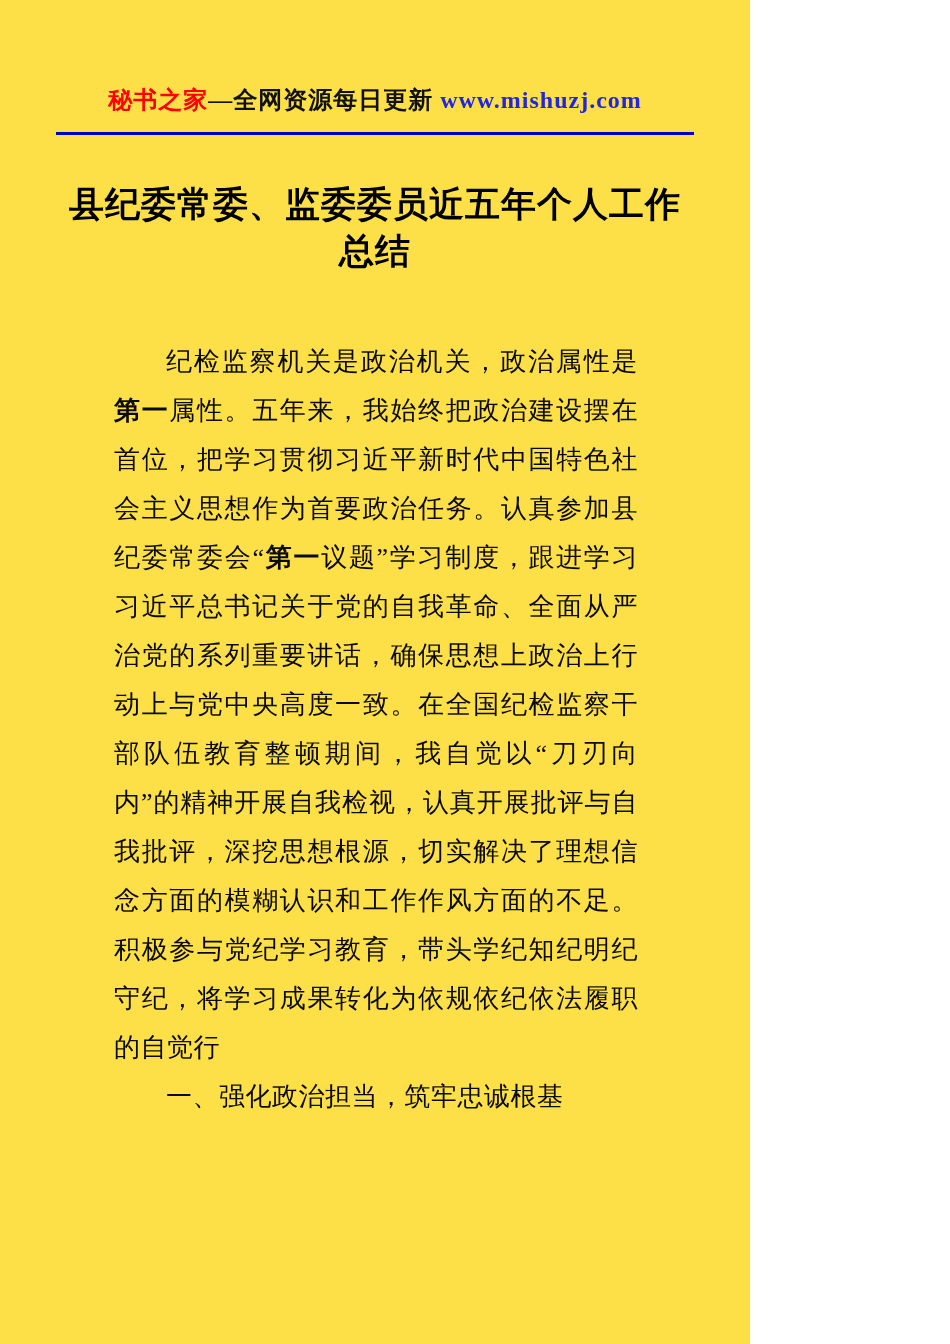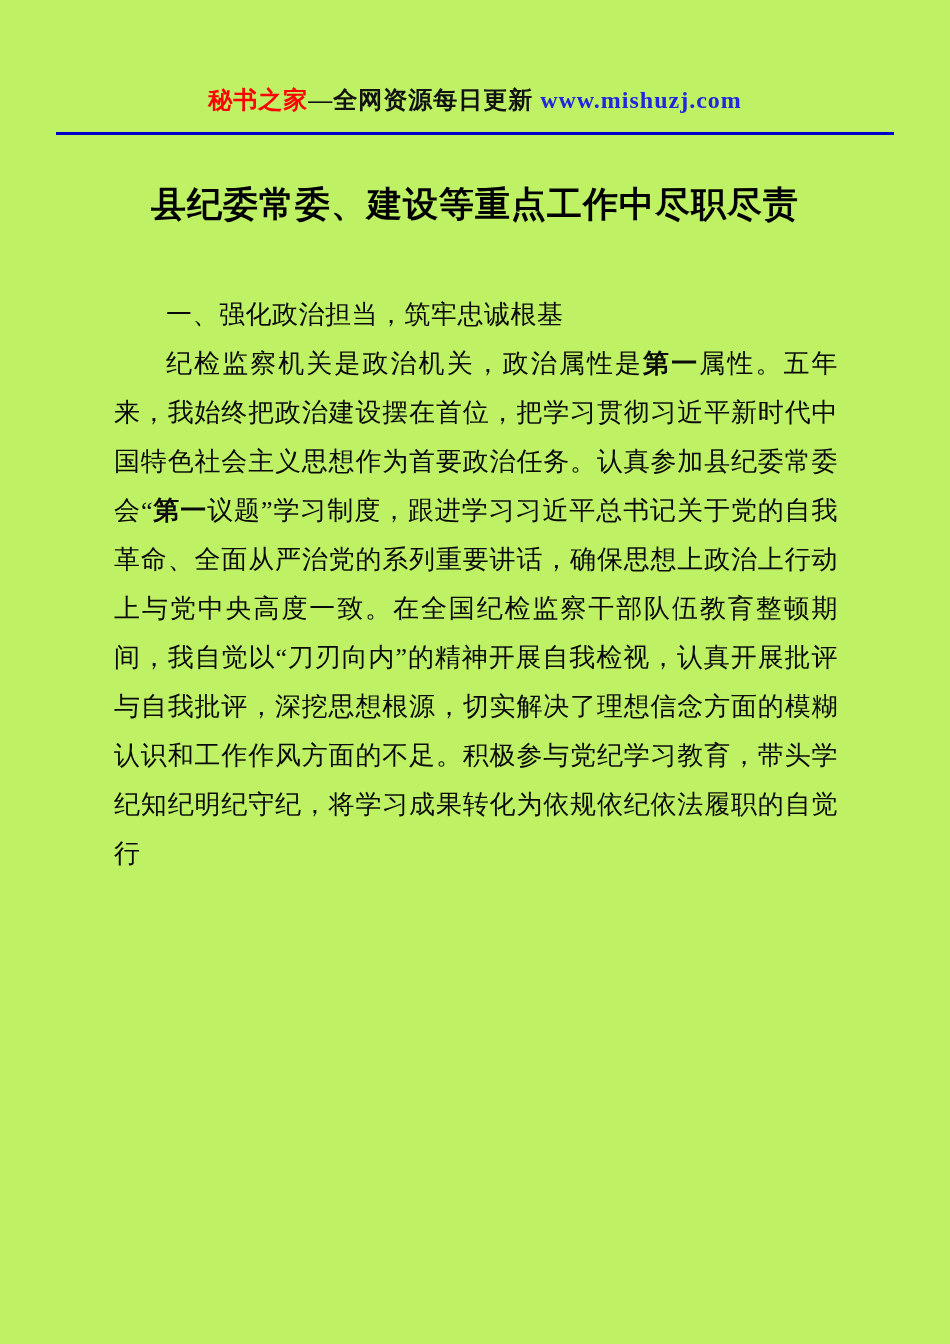--- a/index.html
+++ b/index.html
@@ -1,23 +1,23 @@
 <!DOCTYPE html>
 <html><head>
 <meta charset="utf-8">
 <style>
   html, body {
     margin: 0;
     padding: 0;
     background: #ffffff;
   }
   .page {
-    width: 950px;
+    width: 750px;
     height: 1344px;
-    background: #bef264;
+    background: #fde047;
     overflow: hidden;
     font-family: "Liberation Serif", "DejaVu Serif", serif;
     color: #000000;
   }
   .header {
     padding-top: 84px;
     text-align: center;
     font-size: 24px;
     font-weight: bold;
     letter-spacing: 1px;
@@ -64,20 +64,20 @@
 <body>
 
 <div class="page">
 
   <div class="header">
     <span class="brand" style="color: rgb(255, 0, 0);">秘书之家</span><span class="tagline">—全网资源每日更新 </span><a class="url" style="color: rgb(34, 39, 221);">www.mishuzj.com</a>
   </div>
 
   <div class="header-rule" style="background: rgb(0, 0, 204);"></div>
 
-  <h1 class="title">县纪委常委、建设等重点工作中尽职尽责</h1>
+  <h1 class="title">县纪委常委、监委委员近五年个人工作总结</h1>
 
   <div class="doc-body">
+      <p><span>纪检监察机关是政治机关，政治属性是</span><span class="bold">第一</span><span>属性。五年来，我始终把政治建设摆在首位，把学习贯彻习近平新时代中国特色社会主义思想作为首要政治任务。认真参加县纪委常委会“</span><span class="bold">第一</span><span>议题”学习制度，跟进学习习近平总书记关于党的自我革命、全面从严治党的系列重要讲话，确保思想上政治上行动上与党中央高度一致。在全国纪检监察干部队伍教育整顿期间，我自觉以“刀刃向内”的精神开展自我检视，认真开展批评与自我批评，深挖思想根源，切实解决了理想信念方面的模糊认识和工作作风方面的不足。积极参与党纪学习教育，带头学纪知纪明纪守纪，将学习成果转化为依规依纪依法履职的自觉行</span></p>
       <p><span>一、强化政治担当，筑牢忠诚根基</span></p>
-      <p><span>纪检监察机关是政治机关，政治属性是</span><span class="bold">第一</span><span>属性。五年来，我始终把政治建设摆在首位，把学习贯彻习近平新时代中国特色社会主义思想作为首要政治任务。认真参加县纪委常委会“</span><span class="bold">第一</span><span>议题”学习制度，跟进学习习近平总书记关于党的自我革命、全面从严治党的系列重要讲话，确保思想上政治上行动上与党中央高度一致。在全国纪检监察干部队伍教育整顿期间，我自觉以“刀刃向内”的精神开展自我检视，认真开展批评与自我批评，深挖思想根源，切实解决了理想信念方面的模糊认识和工作作风方面的不足。积极参与党纪学习教育，带头学纪知纪明纪守纪，将学习成果转化为依规依纪依法履职的自觉行</span></p>
     </div>
 
 </div>
 
 </body></html>

